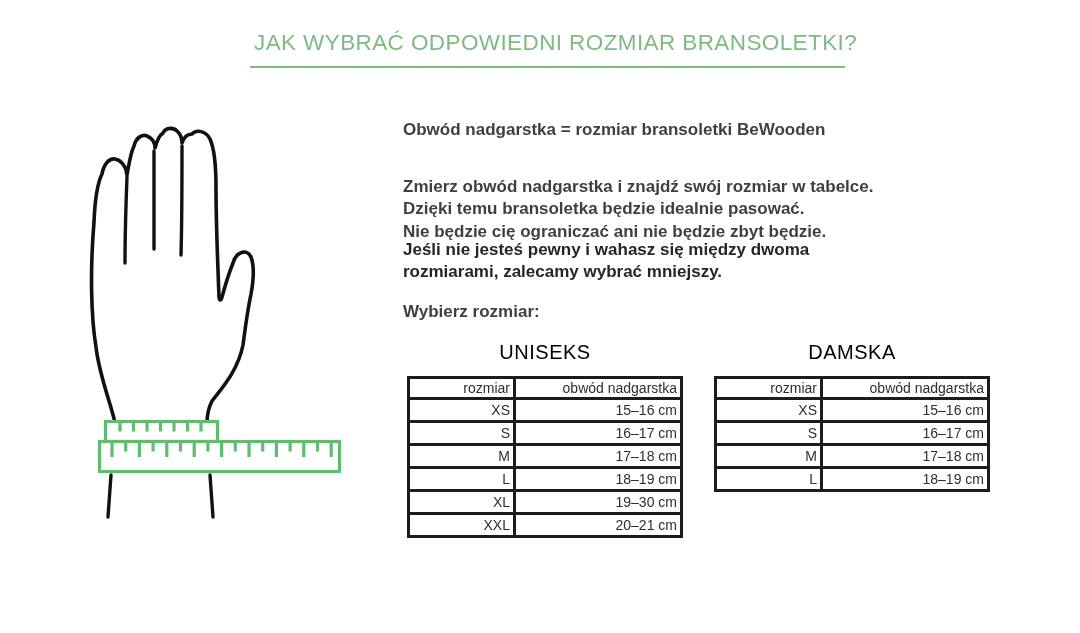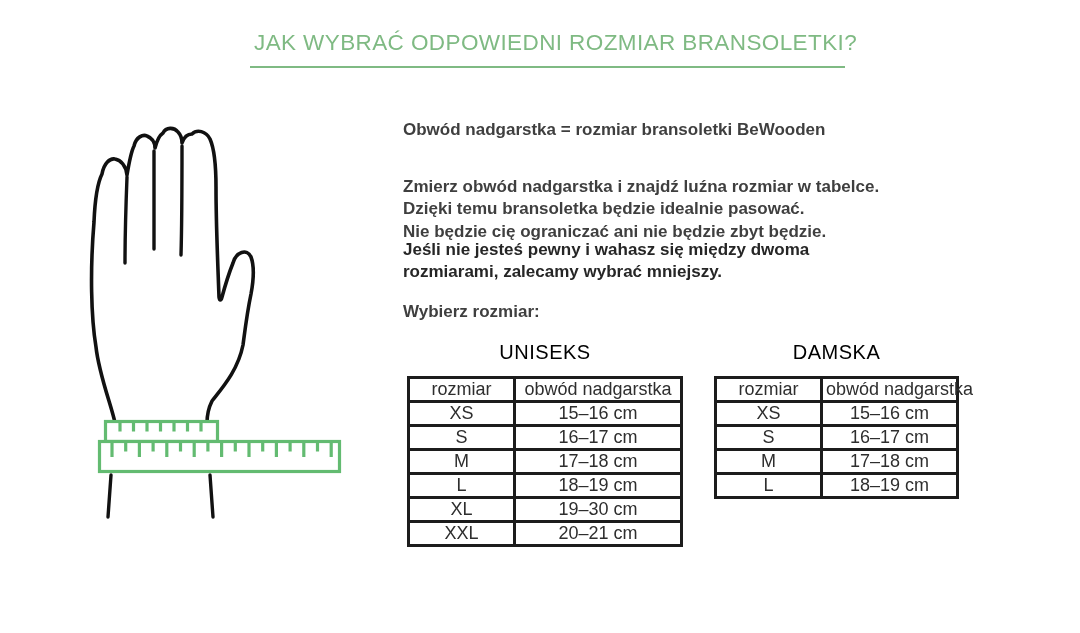--- a/index.html
+++ b/index.html
@@ -35,31 +35,31 @@
   .choose{top:301px;}
   
   .illustration{position:absolute;left:85px;top:125px;width:260px;height:395px;}
   .hand{fill:#ffffff;stroke:var(--hand-stroke);stroke-width:3.6;stroke-linecap:round;stroke-linejoin:round;}
   .groove,.wristline{fill:none;stroke:var(--hand-stroke);stroke-width:3.4;stroke-linecap:round;}
   .ruler{fill:#ffffff;stroke:var(--ruler-green);stroke-width:3.2;}
   .tick{stroke:var(--ruler-green);stroke-width:3.2;}
   
   .table-block{position:absolute;top:342px;}
   .tb-uniseks{left:407px;width:276px;}
-  .tb-damska{left:714px;width:245px;}
+  .tb-damska{left:714px;width:276px;}
   .table-title{
     margin:0 0 13px 0;text-align:center;font-size:20px;font-weight:400;
     letter-spacing:.5px;color:#000000;line-height:21px;
   }
   table.size-table{
     border-collapse:collapse;table-layout:fixed;width:100%;background:#fff;
   }
   .size-table th,.size-table td{
-    border:3px solid var(--table-border);text-align:center;vertical-align:middle;
-    padding:0 3px;font-size:18px;color:var(--table-text);white-space:nowrap;
+    border:3px solid var(--table-border);text-align:right;vertical-align:middle;
+    padding:0 3px;font-size:14px;color:var(--table-text);white-space:nowrap;
   }
   .size-table th{height:21px;font-weight:400;}
   .size-table td{height:23px;}
 </style>
 </head>
 <body>
 
 <div class="page">
 
   <h1 class="title">JAK WYBRAĆ ODPOWIEDNI ROZMIAR BRANSOLETKI?</h1>
@@ -127,21 +127,21 @@
       <line class="tick" x1="205.1" y1="318" x2="205.1" y2="326.5"></line>
       <line class="tick" x1="218.8" y1="318" x2="218.8" y2="332"></line>
       <line class="tick" x1="232.5" y1="318" x2="232.5" y2="326.5"></line>
       <line class="tick" x1="246.2" y1="318" x2="246.2" y2="332"></line>
     </g>
   </svg>
 
   <div class="txt equation">Obwód nadgarstka = rozmiar bransoletki BeWooden</div>
 
   <div class="txt paragraph">
-    <div>Zmierz obwód nadgarstka i znajdź luźna rozmiar w tabelce.</div>
+    <div>Zmierz obwód nadgarstka i znajdź swój rozmiar w tabelce.</div>
     <div>Dzięki temu bransoletka będzie idealnie pasować.</div>
     <div>Nie będzie cię ograniczać ani nie będzie zbyt będzie.</div>
   </div>
 
   <div class="txt advice">
     <div>Jeśli nie jesteś pewny i wahasz się między dwoma</div>
     <div>rozmiarami, zalecamy wybrać mniejszy.</div>
   </div>
 
   <div class="txt choose">Wybierz rozmiar:</div>

